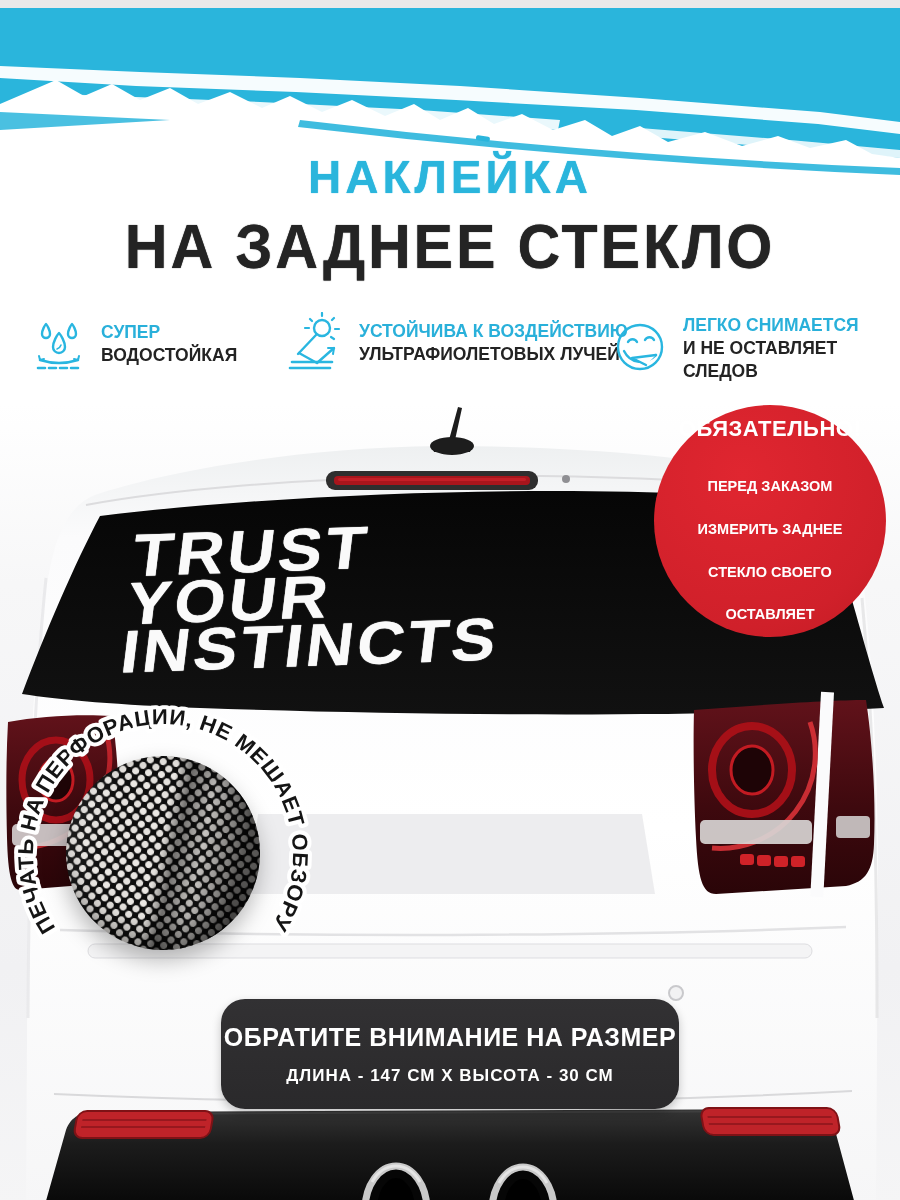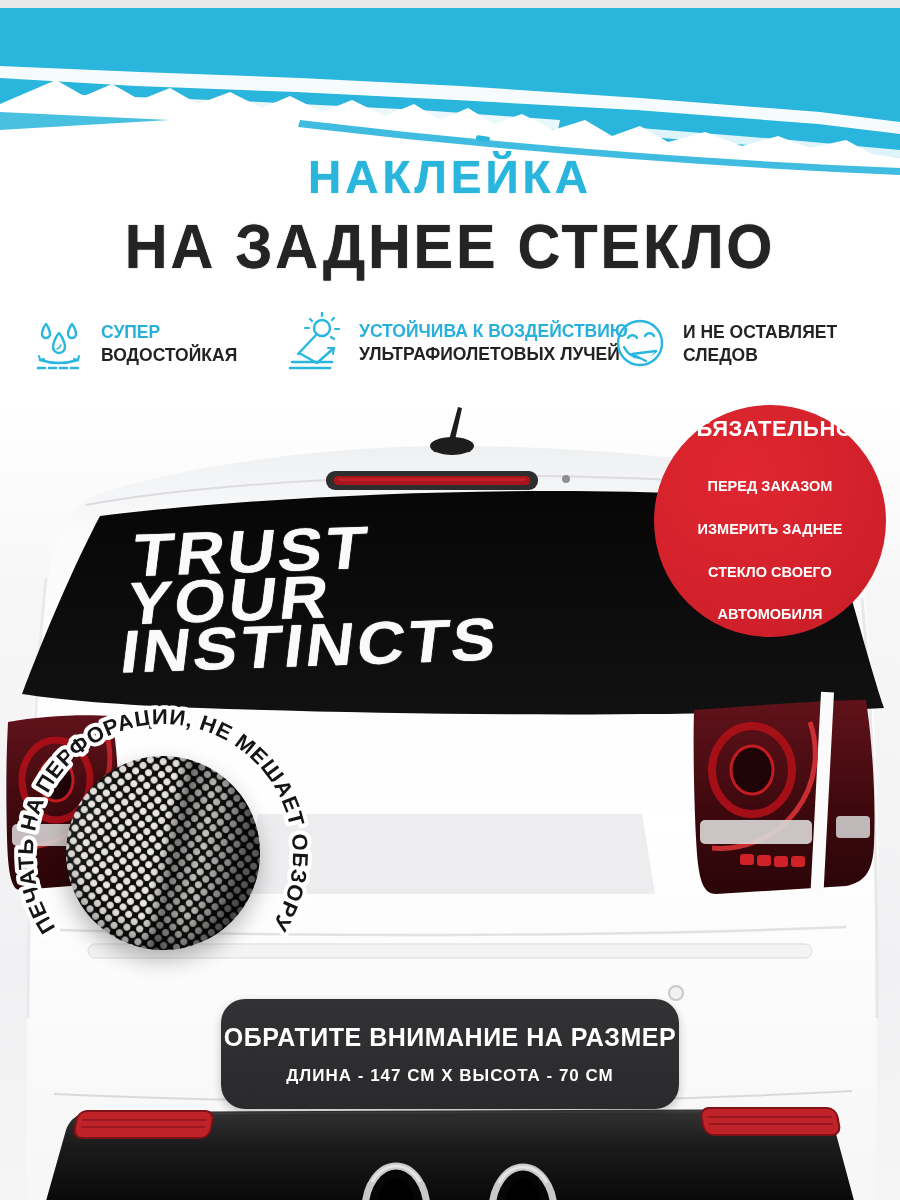--- a/index.html
+++ b/index.html
@@ -151,20 +151,21 @@
       <span>
         <svg width="58" height="60" viewBox="0 0 58 60" fill="none" stroke="#29b6e0" stroke-width="2.4" stroke-linecap="round" stroke-linejoin="round">
           <circle cx="28" cy="29" r="22"></circle>
           <path d="M16,24 a5,5 0 0 1 9,0"></path>
           <path d="M33,22 a5,5 0 0 1 9,0"></path>
           <path d="M12,33 C18,45 32,48 44,37" fill="#ffffff"></path>
           <path d="M44,37 L20,40 L34,47" fill="#ffffff"></path>
         </svg>
       </span>
       <div class="ftxt">
+        <span class="l1">ЛЕГКО СНИМАЕТСЯ</span>
         <span class="l2">И НЕ ОСТАВЛЯЕТ СЛЕДОВ</span>
       </div>
     </div>
   </div>
 
   <svg class="car" width="900" height="1200" viewBox="0 0 900 1200">
     <defs>
       <linearGradient id="bodyG" x1="0" y1="0" x2="0" y2="1">
         <stop offset="0" stop-color="#eef0f1"></stop>
           <stop offset=".12" stop-color="#fbfbfc"></stop>
@@ -281,21 +282,21 @@
     <text>
       <textPath href="#arcPath" startOffset="0" textLength="562" lengthAdjust="spacingAndGlyphs">ПЕЧАТЬ НА ПЕРФОРАЦИИ, НЕ МЕШАЕТ ОБЗОРУ</textPath>
     </text>
   </svg>
 
   <div class="badge">
     <div class="bt">ОБЯЗАТЕЛЬНО!</div>
     <div class="bl">ПЕРЕД ЗАКАЗОМ</div>
     <div class="bl">ИЗМЕРИТЬ ЗАДНЕЕ</div>
     <div class="bl">СТЕКЛО СВОЕГО</div>
-    <div class="bl">АВТОМОБИЛЯ</div>
+    <div class="bl">ОСТАВЛЯЕТ</div>
   </div>
 
   <div class="plate">
     <div class="pt">ОБРАТИТЕ ВНИМАНИЕ НА РАЗМЕР</div>
-    <div class="pd">ДЛИНА - 147 СМ X ВЫСОТА - 70 СМ</div>
+    <div class="pd">ДЛИНА - 147 СМ X ВЫСОТА - 30 СМ</div>
   </div>
 
 </div>
 
 </body></html>

